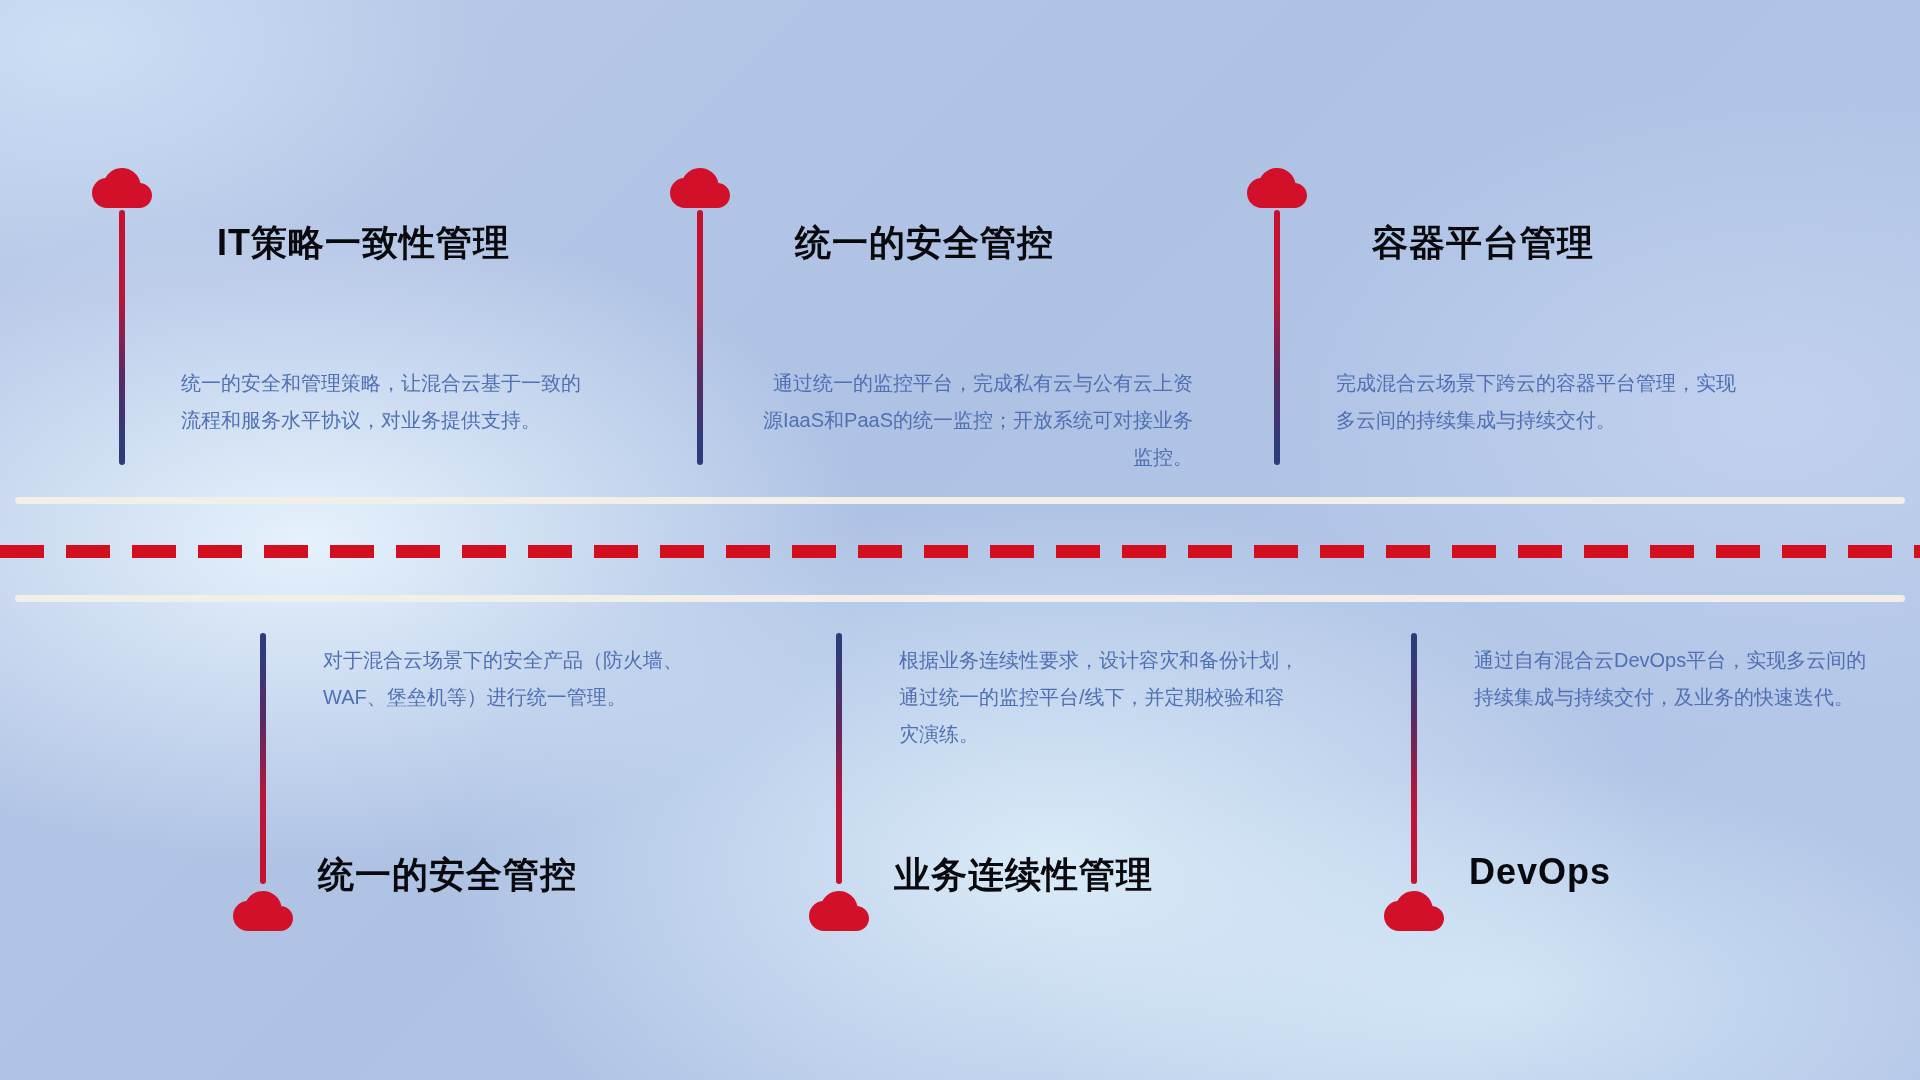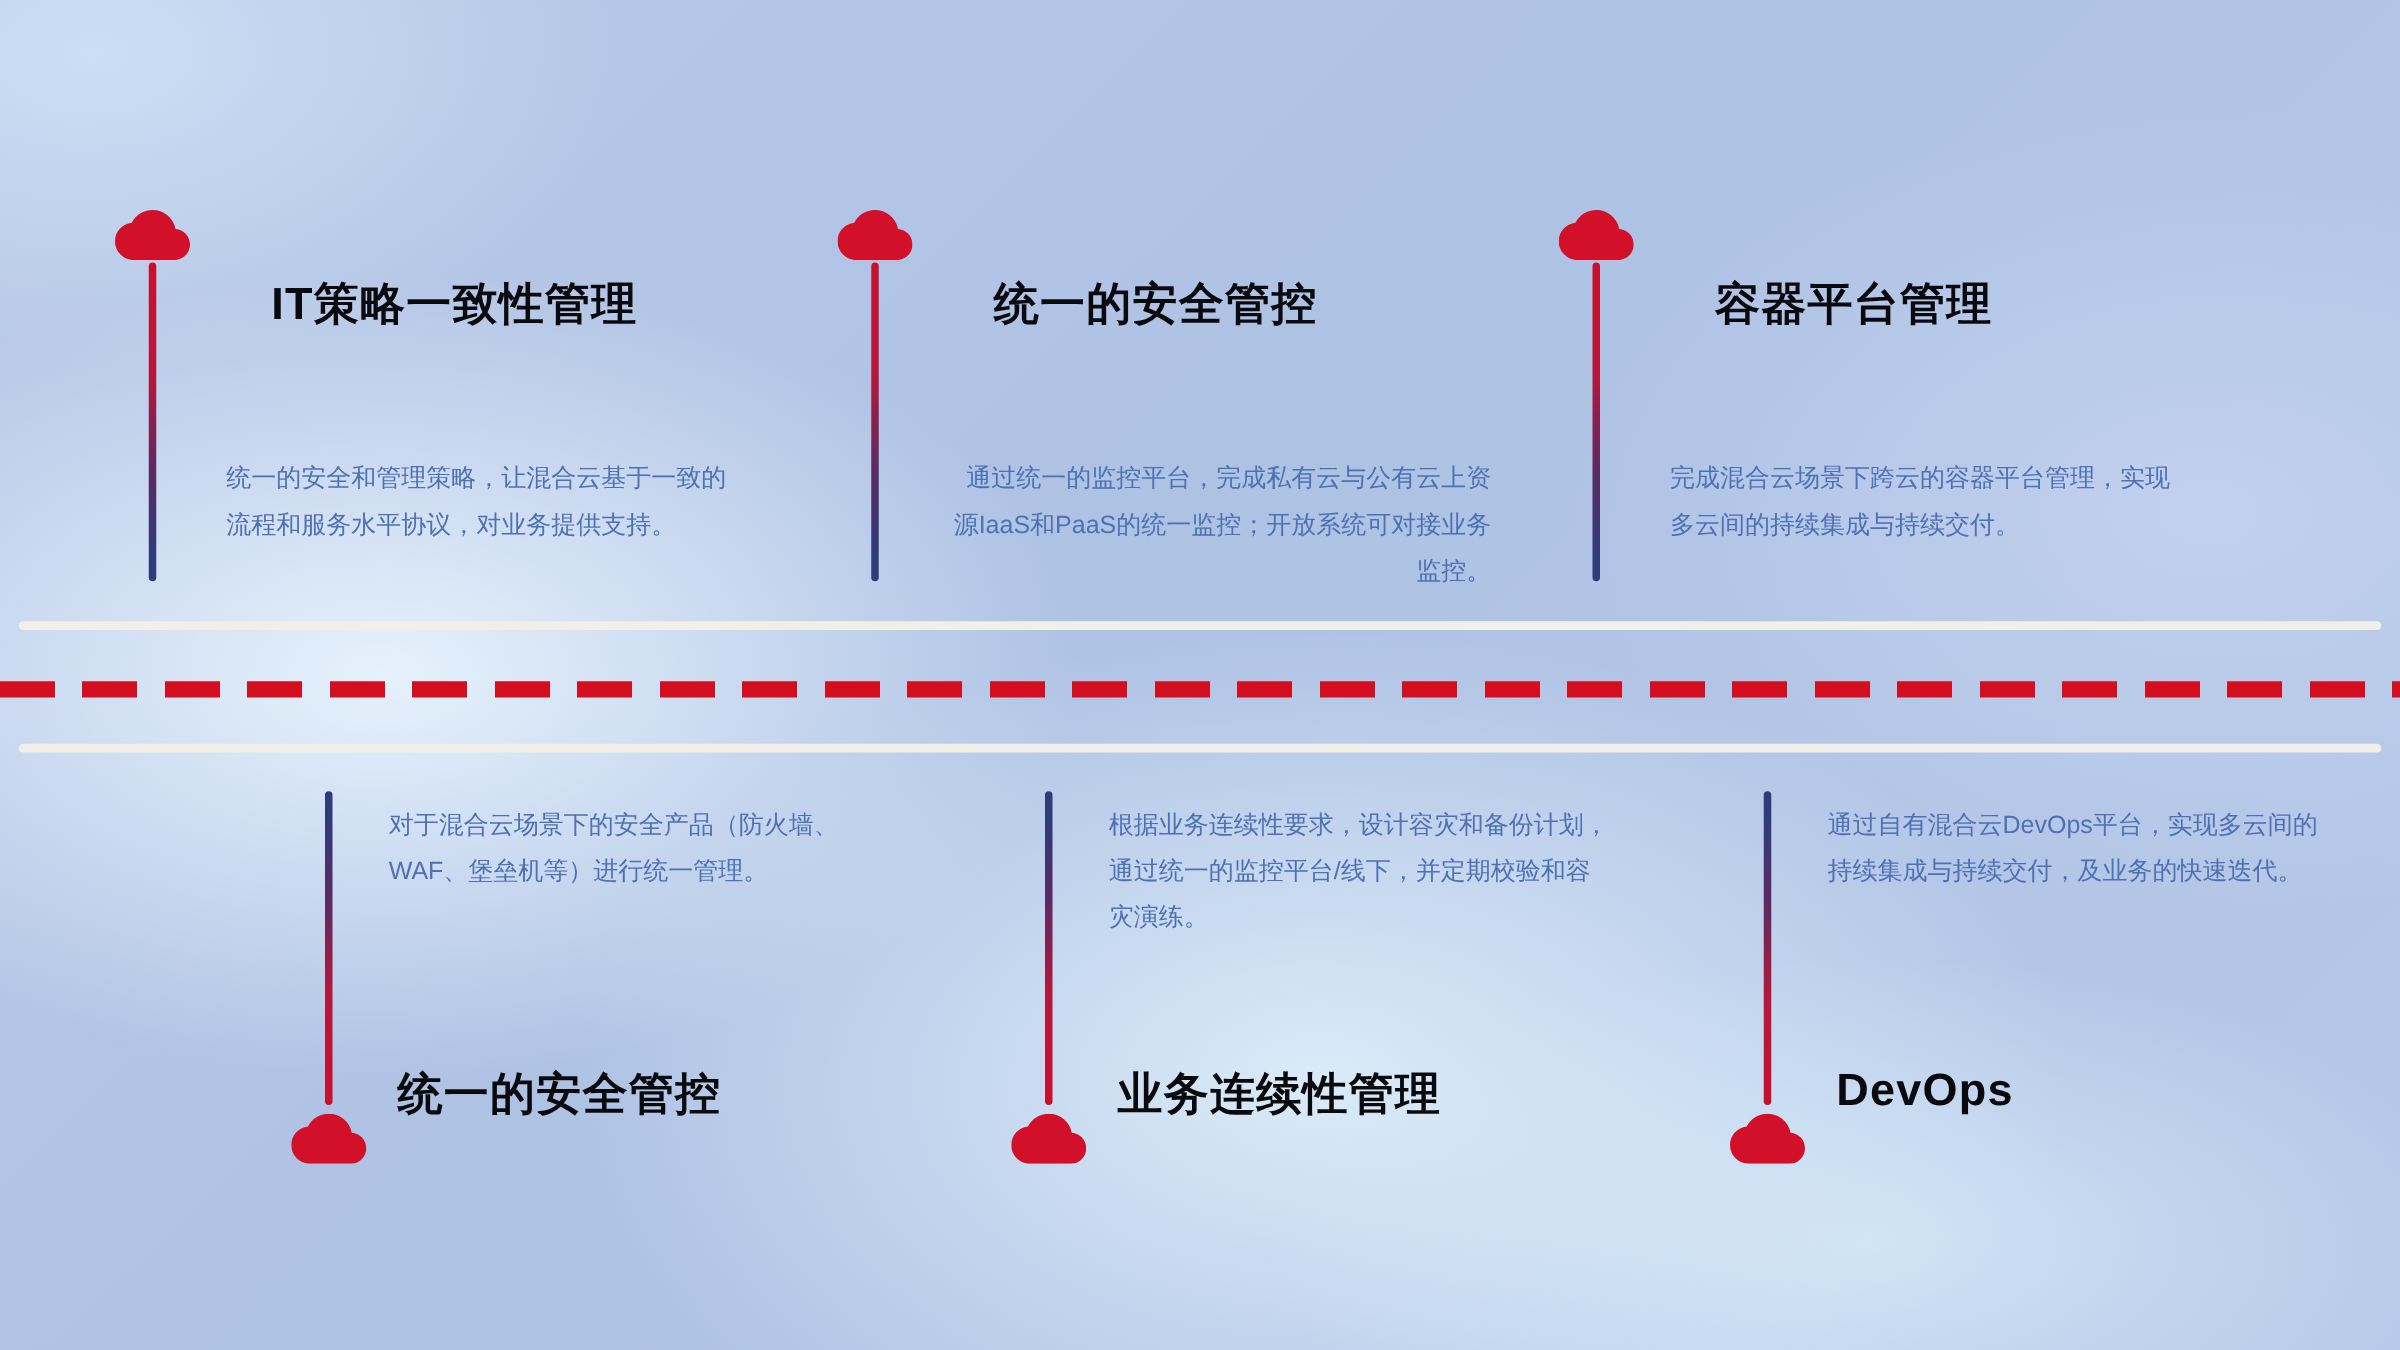--- a/index.html
+++ b/index.html
@@ -62,21 +62,21 @@
     font-size:36px; font-weight:700; color:#0a0a0e; letter-spacing:1px;
   }
   .group.top .item-title    { top:51px;margin-left:36px; }
   .group.bottom .item-title { top:218px; left:55px; }
 
   .item-desc {
     position:absolute; left:59px;
     font-size:20px; line-height:37px; color:#4f70b2;
   }
   .group.top .item-desc    { top:197px; }
-  .group.bottom .item-desc { top:9px; left:48px; }
+  .group.bottom .item-desc { top:9px; left:60px; }
 
   .g1 .item-desc { width:402px; }
   .g2 .item-desc { width:434px;text-align:right; }
   .g3 .item-desc { width:402px; }
   .g4 .item-desc { width:412px; }
   .g5 .item-desc { width:402px; }
   .g6 .item-desc { width:402px; }
 </style>
 </head>
 <body>

